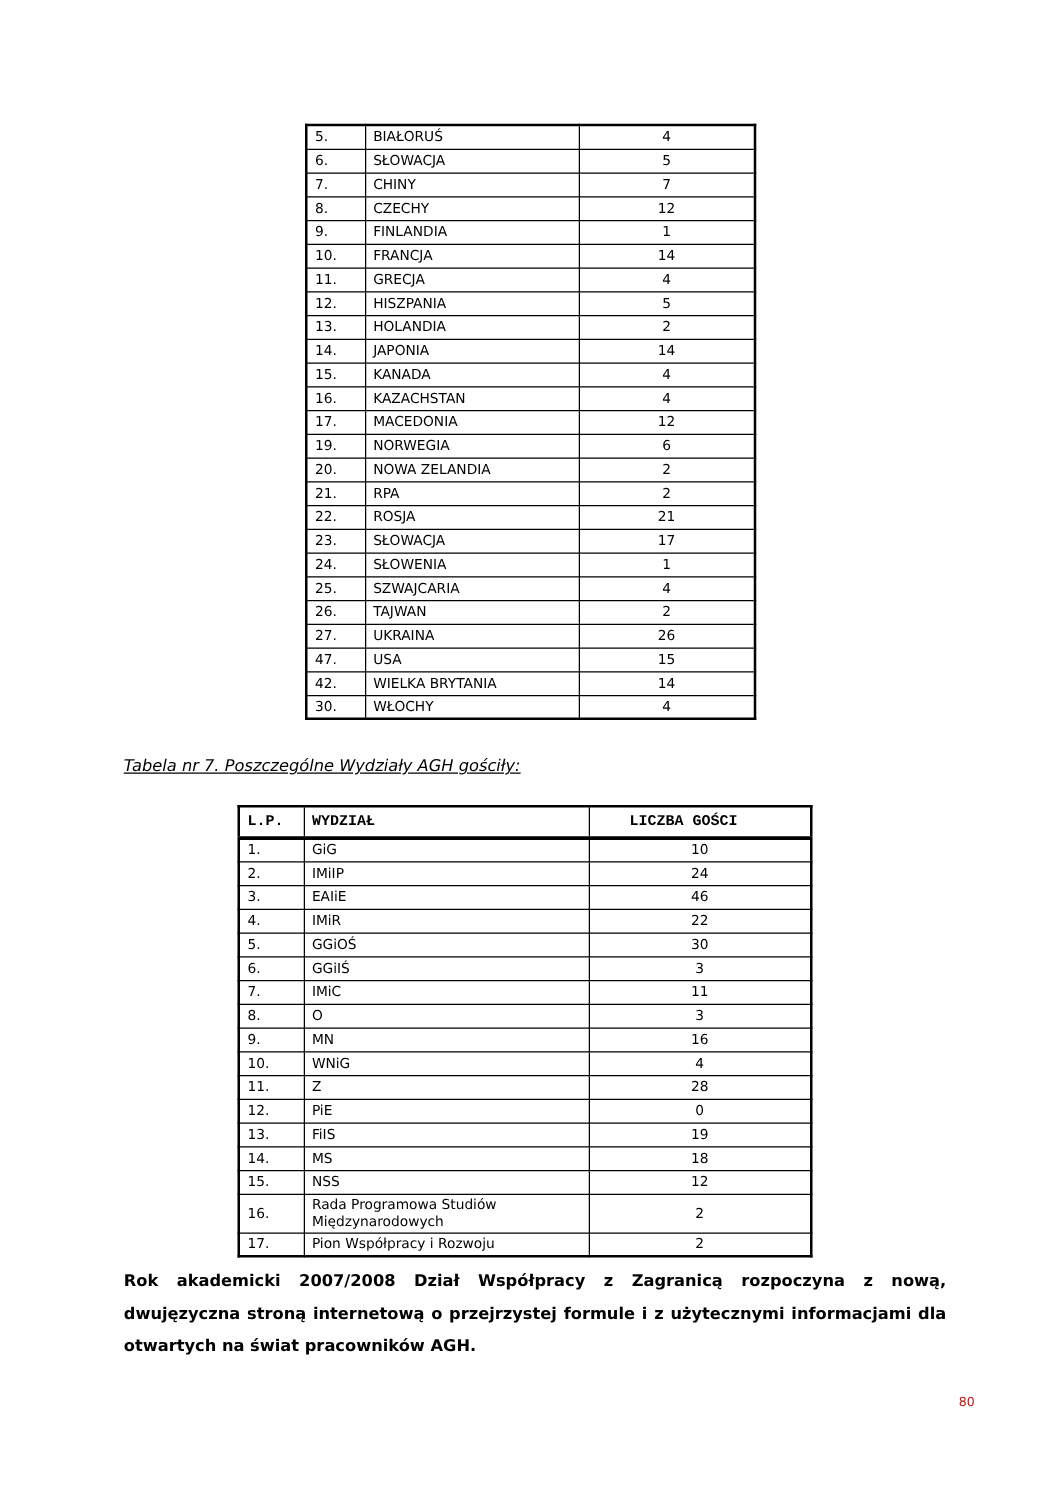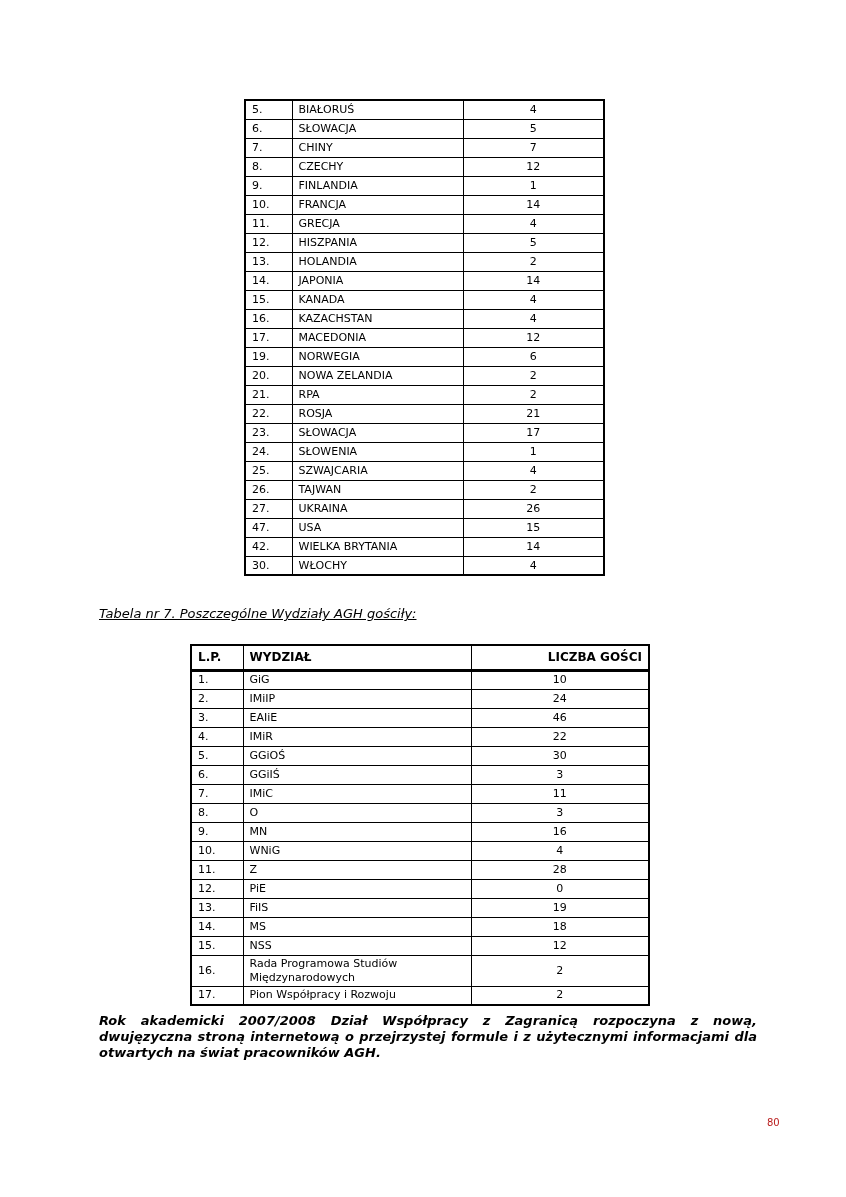--- a/index.html
+++ b/index.html
@@ -50,38 +50,39 @@
   .t2 th {
     border:1px solid #000;
     border-bottom:3px solid #000;
     height:25px;
     font-size:12px;
     font-weight:bold;
     text-align:left;
     padding:2px 6px;
     vertical-align:middle;
     white-space:nowrap;
-  }
-  .t2 th.c-count { text-align:right;padding-left:32px; }
+    font-family:Liberation Mono, monospace;
+  }
+  .t2 th.c-count { text-align:left;padding-left:32px; }
   .t2 td {
     border:1px solid #000;
     height:19px;
     font-size:11px;
     line-height:14px;
     padding:1px 6px;
     vertical-align:middle;
     overflow:hidden;
   }
   .t2 .c-count { text-align:center; }
 
   
   .para {
     position:absolute; left:99px; top:1013px; width:658px;
-    font-size:13px; line-height:16px;
-    font-weight:bold; font-style:italic;
+    font-size:13px; line-height:26px;
+    font-weight:bold; 
     text-align:justify;
   }
 
   
   .pagenum {
     position:absolute; left:720px; top:1117px;
     font-size:10px; color:#b91c1c;margin-left:47px;
   }
 </style>
 </head>

